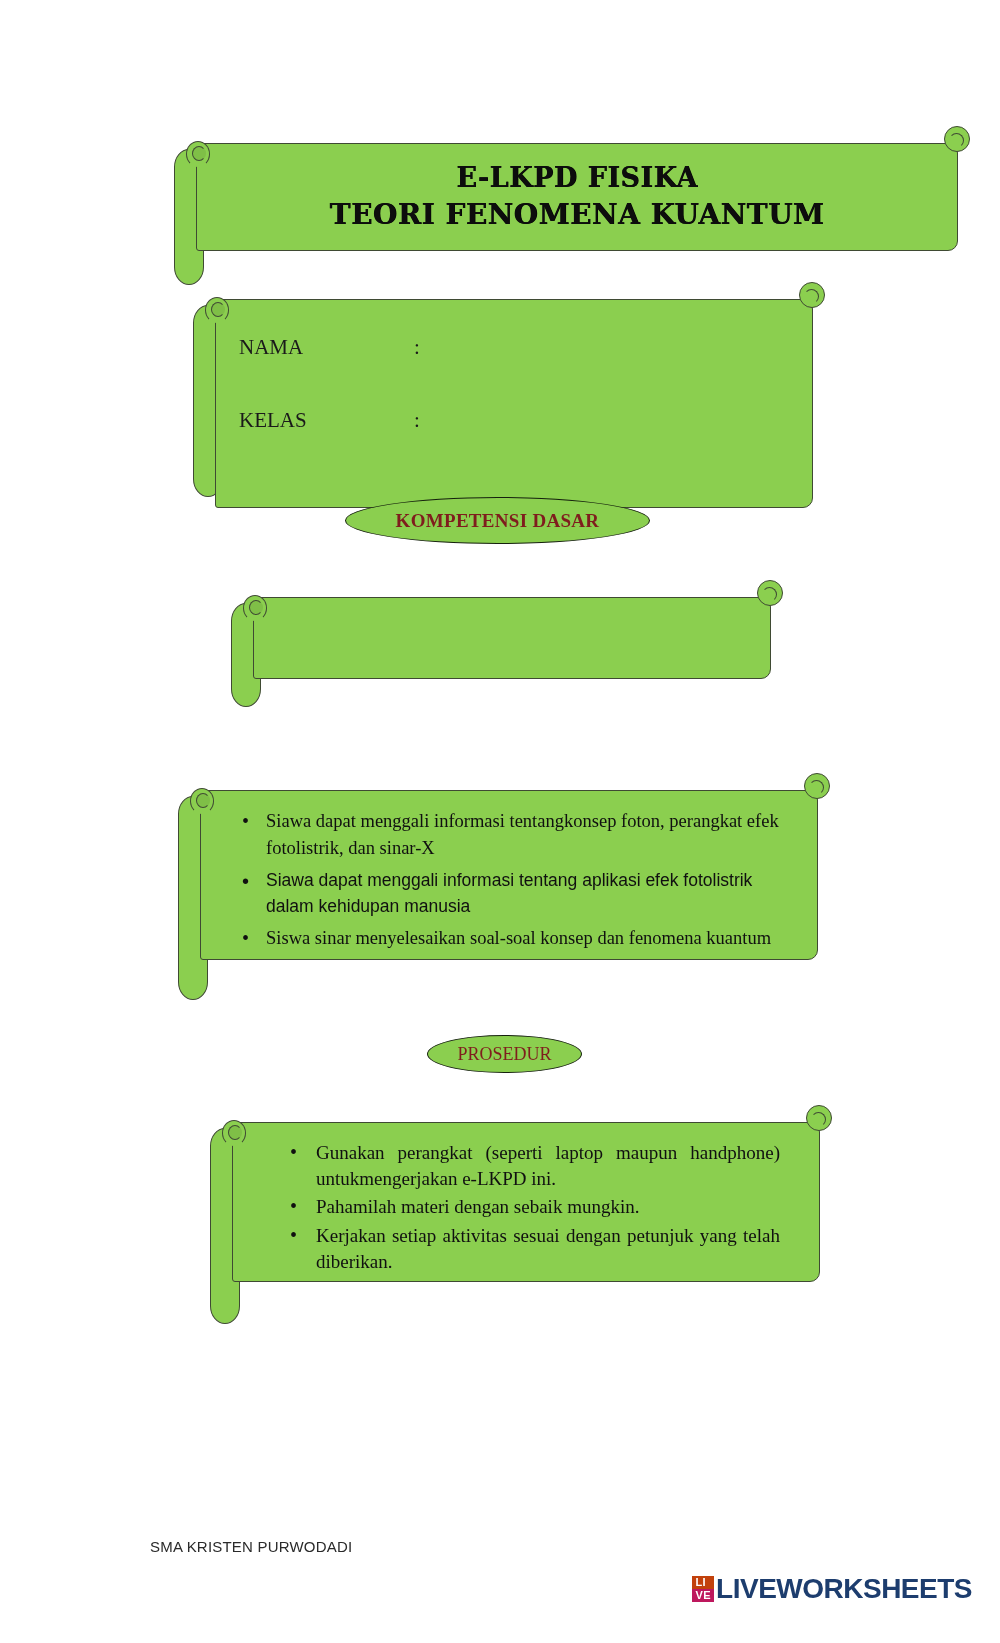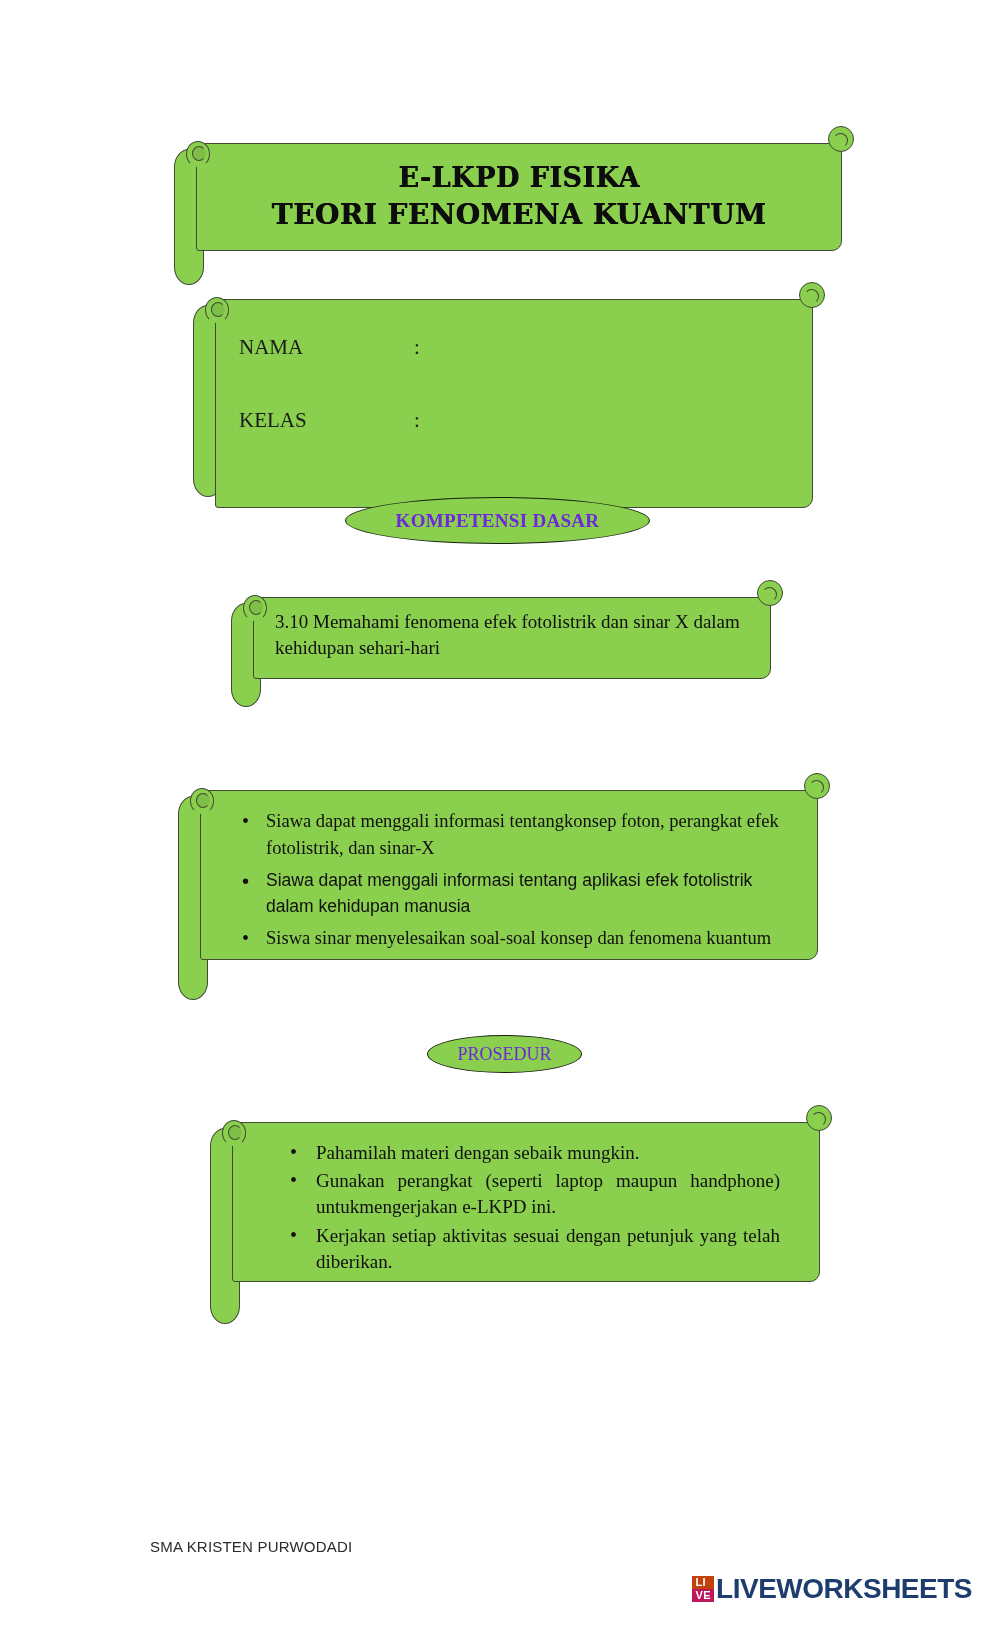--- a/index.html
+++ b/index.html
@@ -63,21 +63,21 @@
     width: 13px; height: 13px;
     border: 1.5px solid #3f4a33;
     border-radius: 50%;
     border-left-color: transparent;
     border-bottom-color: transparent;
     background: transparent;
   }
   .scroll .content { position: absolute; z-index: 4; }
 
   
-  #title-scroll { left: 196px; top: 143px; width: 646px; height: 108px; }
+  #title-scroll { left: 196px; top: 143px; width: 762px; height: 108px; }
   #title-scroll .roll-left { height: 136px; }
   .title-text {
     width: 100%; text-align: center;
     font-family: "DejaVu Serif", serif;
     font-weight: bold;
     font-size: 27px;
     letter-spacing: 0.5px;
     color: #0d0d0d;
     line-height: 1.38;
     padding-top: 16px;
@@ -97,21 +97,21 @@
   .ident-row .colon { width: 20px; }
   .ident-row .val { flex: 1; }
 
   
   .ellipse {
     position: absolute;
     background: #8BCF4F;
     border: 1.8px solid #15200d;
     border-radius: 50%;
     display: flex; align-items: center; justify-content: center;
-    color: #6d28d9;
+    color: #7f1d1d;
   }
   #kd-ellipse {
     left: 345px; top: 497px; width: 305px; height: 47px;
     font-weight: bold; font-size: 19px; letter-spacing: 0.3px;
   }
   #tujuan-ellipse {
     left: 412px; top: 718px; width: 190px; height: 38px;
     font-size: 19px;
   }
   #prosedur-ellipse {
@@ -229,21 +229,20 @@
     </div>
   </div>
 
   <div class="ellipse" id="kd-ellipse">KOMPETENSI DASAR</div>
 
   <div class="scroll" id="kd-scroll">
     <div class="roll-left"></div>
     <div class="body"></div>
     <div class="curl-tl"></div>
     <div class="curl-tr"></div>
-    <div class="content kd-text">3.10 Memahami fenomena efek fotolistrik dan sinar X dalam kehidupan sehari-hari</div>
   </div>
 
 
   <div class="scroll" id="tujuan-scroll">
     <div class="roll-left"></div>
     <div class="body"></div>
     <div class="curl-tl"></div>
     <div class="curl-tr"></div>
     <ul class="content bullets">
       <li>Siawa dapat menggali informasi tentangkonsep foton, perangkat efek fotolistrik, dan sinar-X</li>
@@ -253,22 +252,22 @@
   </div>
 
   <div class="ellipse" id="prosedur-ellipse">PROSEDUR</div>
 
   <div class="scroll" id="prosedur-scroll">
     <div class="roll-left"></div>
     <div class="body"></div>
     <div class="curl-tl"></div>
     <div class="curl-tr"></div>
     <ul class="content proc-list">
+      <li>Gunakan perangkat (seperti laptop maupun handphone) untukmengerjakan e-LKPD ini.</li>
       <li>Pahamilah materi dengan sebaik mungkin.</li>
-      <li>Gunakan perangkat (seperti laptop maupun handphone) untukmengerjakan e-LKPD ini.</li>
       <li>Kerjakan setiap aktivitas sesuai dengan petunjuk yang  telah diberikan.</li>
     </ul>
   </div>
 
   <div id="footer-text">SMA KRISTEN PURWODADI</div>
 
   <div id="lw-logo">
     <span class="lw-mark">
       <span class="lw-li">LI</span>
       <span class="lw-ve">VE</span>

